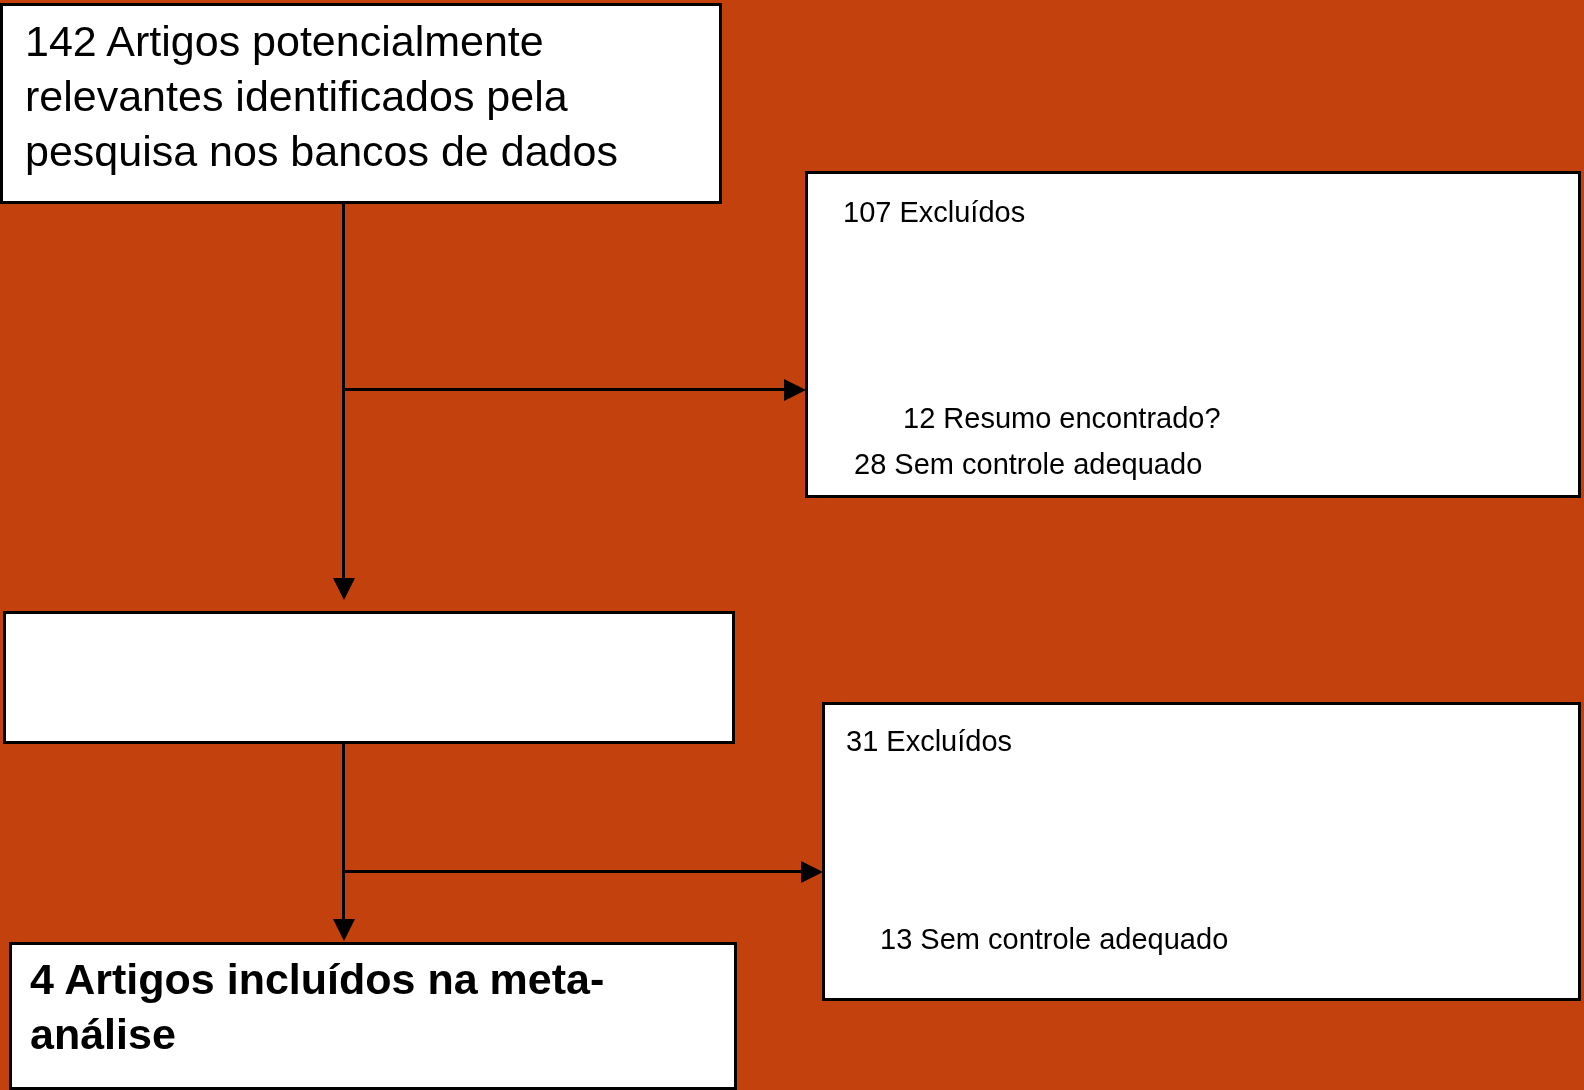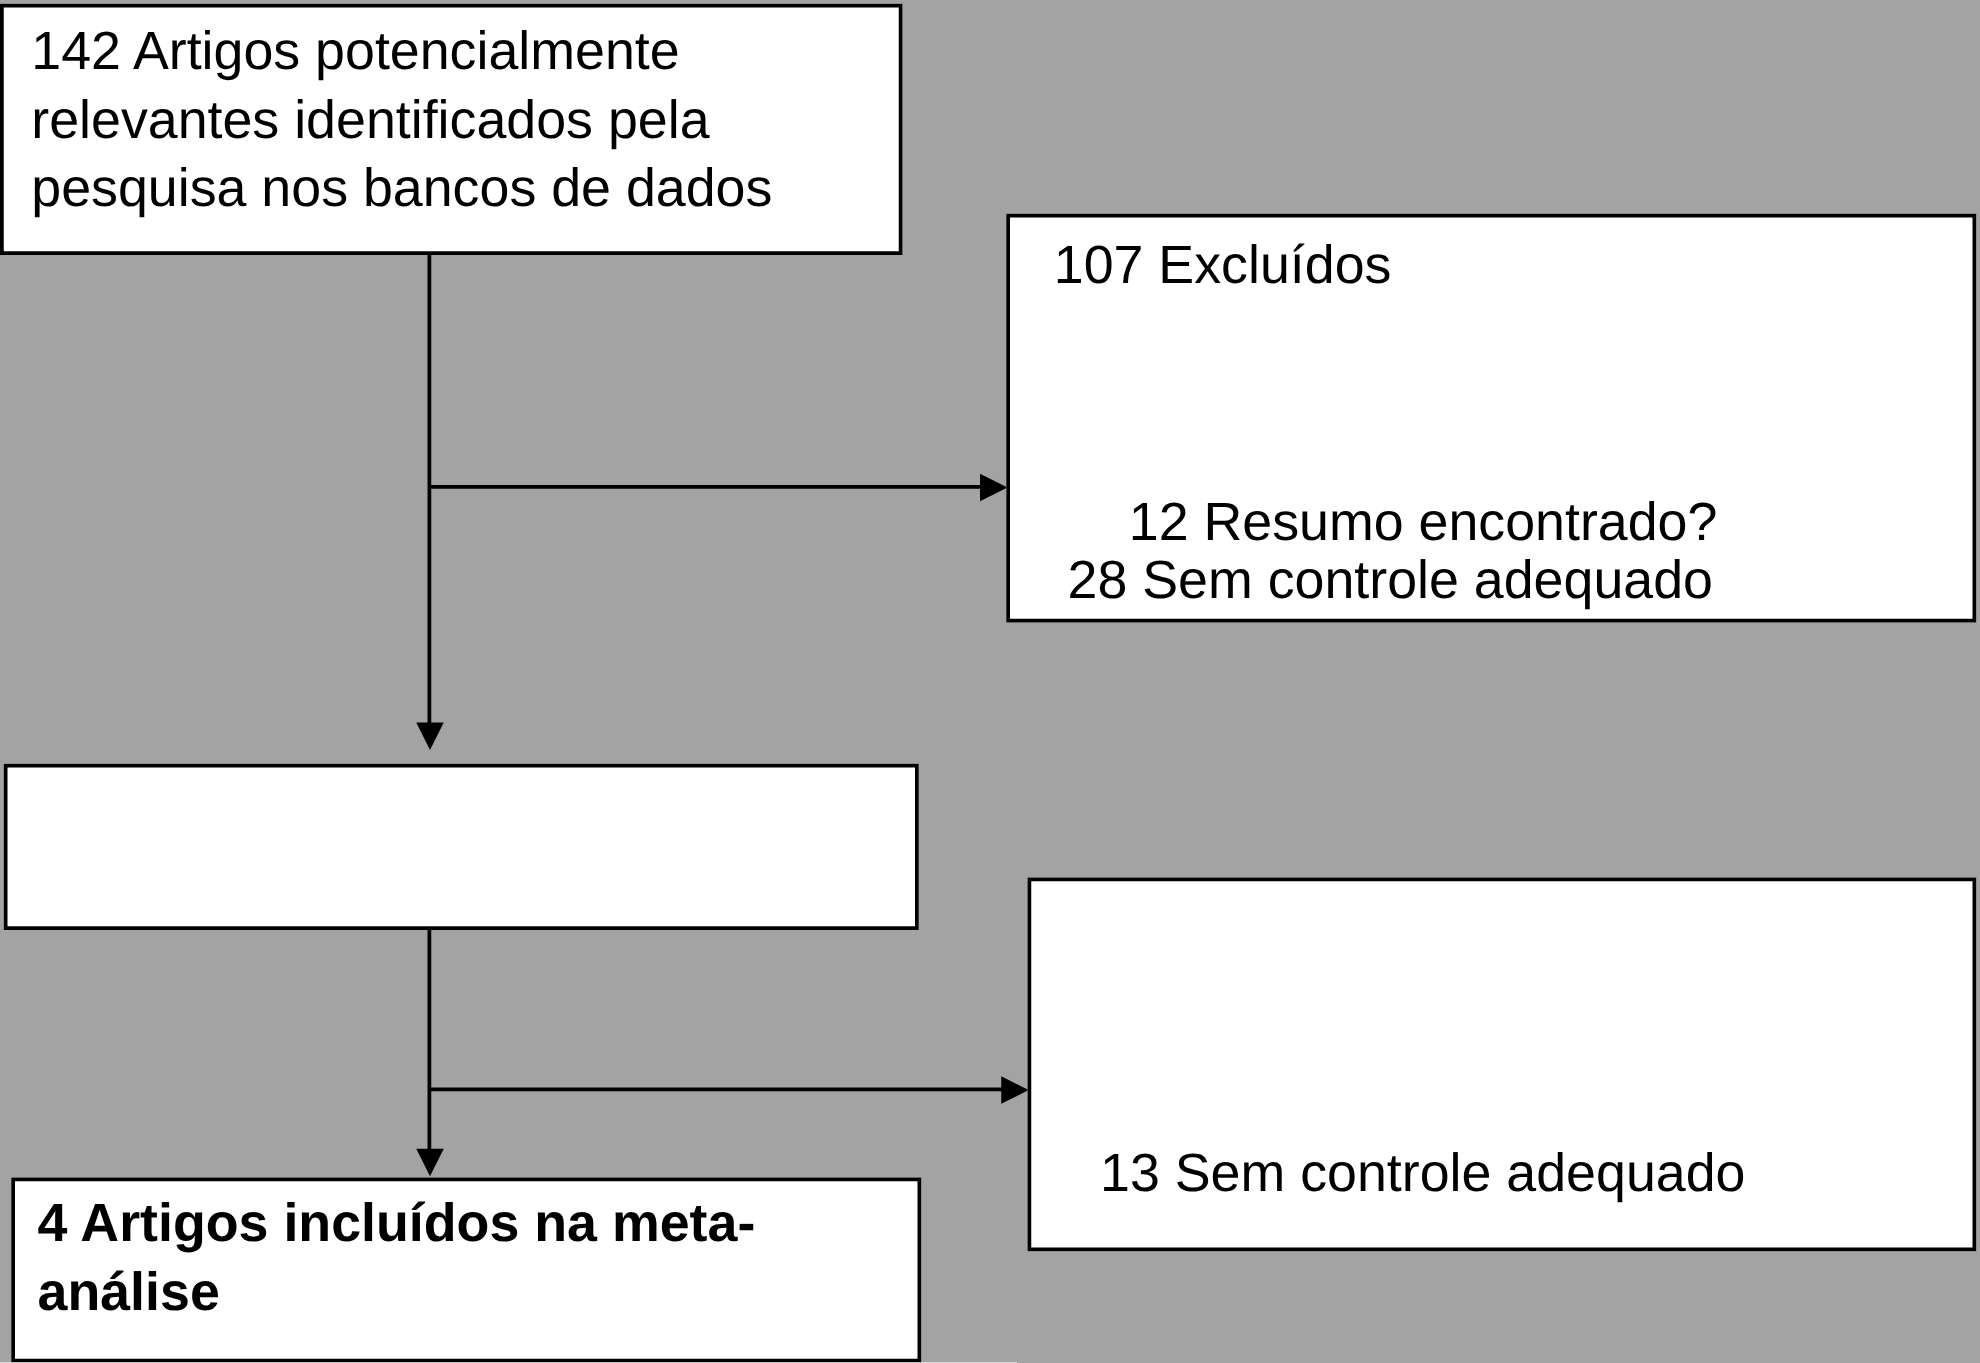--- a/index.html
+++ b/index.html
@@ -9,31 +9,31 @@
   }
   body {
     font-family: "Liberation Sans", sans-serif;
     color: #000000;
   }
   #canvas {
     position: relative;
     width: 1584px;
     height: 1090px;
     overflow: hidden;
-    background: #a3a3a3;
+    background: #c2410c;
   }
   .box {
     position: absolute;
     box-sizing: border-box;
     border: 3px solid #000000;
     background: #ffffff;
   }
   .txt {
     position: absolute;
-    font-size: 43px;
+    font-size: 29px;
     line-height: 55px;
     white-space: pre;
     letter-spacing: 0px;
     color: #000000;
   }
   .txt-block {
     position: absolute;
     font-size: 43px;
     line-height: 55px;
     color: #000000;
@@ -177,18 +177,19 @@
 
   <div class="box" id="box-assessed"></div>
 
   <div class="vline" id="vline-2"></div>
   <div class="arrow-down" id="arrow-down-2"></div>
 
   <div class="hline" id="hline-2"></div>
   <div class="arrow-right" id="arrow-right-2"></div>
 
   <div class="box" id="box-excluded-2"></div>
+  <div class="txt" id="excl2-head">31 Excluídos</div>
   <div class="txt" id="excl2-item-1">13 Sem controle adequado</div>
 
   <div class="box" id="box-included"></div>
   <div class="txt-block" id="box-included-text">4 Artigos incluídos na meta-análise</div>
 
 </div>
 
 </body></html>

